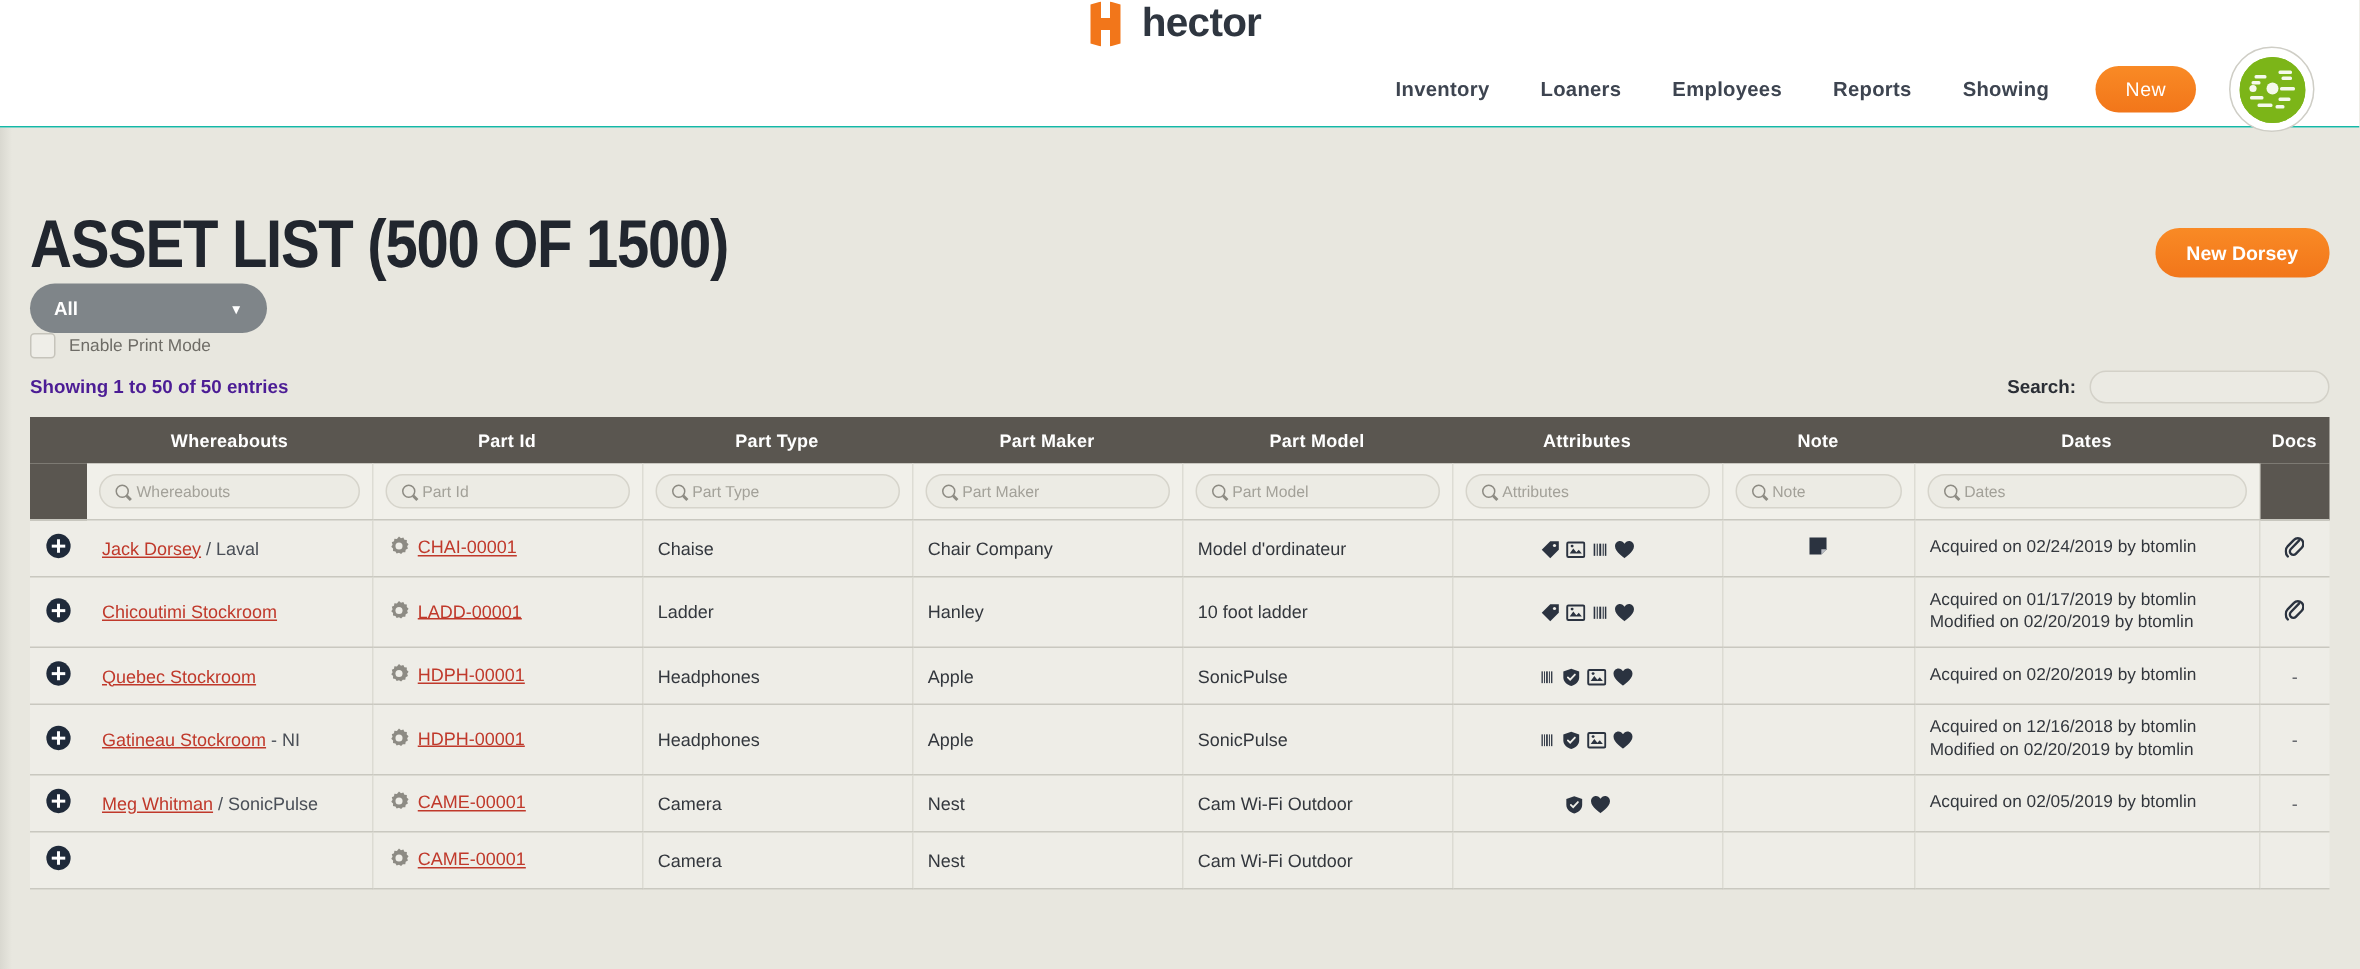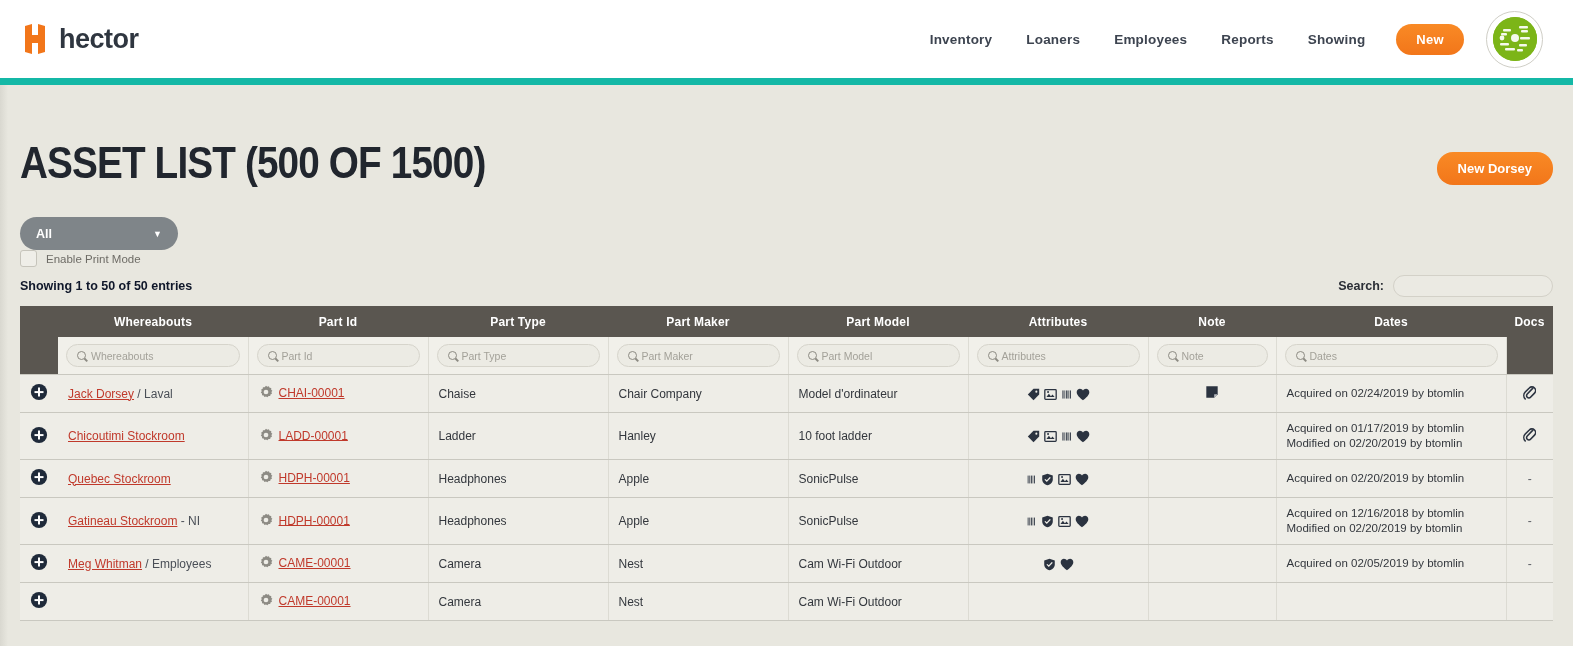--- a/index.html
+++ b/index.html
@@ -9,39 +9,39 @@
     background:#e8e7df;
     font-family:"Liberation Sans", sans-serif;
     overflow:hidden;
     position:relative;
   }
   
   .topbar {
     height:85px; background:#ffffff;
     display:flex; align-items:center;
     padding:0 30px 0 22px;
-    border-bottom:7px solid #14b8a6;
-    position:relative; z-index:5;
+    border-bottom:1px solid #14b8a6;
+    position:relative; z-index:5;flex-direction:column;
   }
   .brand { display:flex; align-items:center; gap:11px; }
   .brand-mark { width:26px; height:30px; position:relative; }
   .brand-mark svg { display:block; }
   .brand-text {
     font-size:27px; font-weight:bold; color:#2f3640;
     letter-spacing:-0.5px;
   }
   .nav { margin-left:auto; display:flex; align-items:center; gap:0; }
   .nav-item {
     font-size:13.5px; font-weight:bold; color:#3d4450;
     padding:0 17px; letter-spacing:0.2px; cursor:pointer;
     white-space:nowrap;
   }
   .btn-new {
     background:linear-gradient(#f98a25,#f2761a);
-    color:#fff; font-size:13px; font-weight:bold;
+    color:#fff; font-size:13px; font-weight:normal;
     border:none; border-radius:16px;
     padding:8px 20px; margin-left:14px; cursor:pointer;
     letter-spacing:0.3px;
   }
   .avatar-wrap {
     width:57px; height:57px; border-radius:50%;
     border:1.5px solid #cfcec6; background:#fff;
     margin-left:22px; display:flex; align-items:center; justify-content:center;
   }
   .avatar {
@@ -58,37 +58,37 @@
     font-family:"Liberation Sans Narrow","Liberation Sans",sans-serif;
     transform:scaleX(0.86); transform-origin:left center;
   }
   .btn-new-asset {
     margin-left:auto; margin-top:15px;
     background:linear-gradient(#f98a25,#f2761a);
     color:#fff; font-size:13px; font-weight:bold;
     border:none; border-radius:16px; padding:9px 21px; cursor:pointer;
   }
   .filter-pill {
-    margin-top:28px; width:158px; height:33px;
+    width:158px; height:33px;
     background:#7f8589; border-radius:17px;
     display:flex; align-items:center; padding:0 16px;
     color:#fff; font-size:12.5px; font-weight:bold; cursor:pointer;
   }
   .filter-pill .caret { margin-left:auto; font-size:9px; }
   .printmode {
     display:flex; align-items:center; gap:9px;
   }
   .printmode .box {
     width:17px; height:17px; border:1.5px solid #c6c4bb;
     background:#efeee8; border-radius:3px; cursor:pointer;
   }
   .printmode .lbl { font-size:11.5px; color:#6e6c66; }
   .showing-row { display:flex; align-items:center; margin-top:8px; }
   .showing {
-    font-size:12.5px; font-weight:bold; color:#0f172a;
+    font-size:12.5px; font-weight:bold; color:#4c1d95;
   }
   .search-box { margin-left:auto; display:flex; align-items:center; gap:9px; }
   .search-box label { font-size:12.5px; font-weight:bold; color:#2b2f36; }
   .search-box input {
     width:160px; height:22px; border-radius:11px;
     border:1px solid #d3d1c8; background:#ebeae3;
     outline:none; padding:0 10px; font-size:11px;
     font-family:"Liberation Sans", sans-serif;
   }
   
@@ -469,21 +469,21 @@
               <div>Modified on 02/20/2019 by btomlin</div>
             </td>
             <td class="cell-doc"><span class="dash">-</span></td>
           </tr>
           <tr>
             <td class="cell-exp"><span class="plus-icon"><svg width="18" height="18" viewBox="0 0 20 20">
                   <circle cx="10" cy="10" r="9" fill="#1f2a3a"></circle>
                   <rect x="5" y="9" width="10" height="2.2" fill="#fff"></rect>
                   <rect x="8.9" y="5" width="2.2" height="10" fill="#fff"></rect>
                 </svg></span></td>
-            <td><span class="link">Meg Whitman</span><span class="sub"> / Employees</span></td>
+            <td><span class="link">Meg Whitman</span><span class="sub"> / SonicPulse</span></td>
             <td><span class="gear-icon"><svg width="14" height="14" viewBox="0 0 16 16">
                   <path d="M8 0.8 l1.5 1.2 1.8-.5 .8 1.7 1.9 .2 -.1 1.9 1.4 1.3 -1.1 1.5 .6 1.8 -1.7 .9 -.3 1.9 -1.9 0 -1.3 1.4 -1.6-1 -1.8 .7 -.9-1.7 -1.9-.3 .1-1.9 -1.4-1.3 1-1.6 -.6-1.8 1.7-.8 .3-1.9 1.9 .1 Z" fill="#8d8b84"></path>
                   <circle cx="8" cy="8" r="2.7" fill="#eeede7"></circle>
                 </svg></span><span class="link">CAME-00001</span></td>
             <td>Camera</td>
             <td>Nest</td>
             <td>Cam Wi-Fi Outdoor</td>
             <td class="attrs"><svg width="13" height="13" viewBox="0 0 16 16">
                 <path d="M8 1 L14.5 3.2 V8 C14.5 11.8 11.4 14.3 8 15.2 C4.6 14.3 1.5 11.8 1.5 8 V3.2 Z" fill="#2b3340"></path>
                 <path d="M5.2 8.1 L7.1 10 L11 5.8" stroke="#eeede7" stroke-width="1.5" fill="none" stroke-linecap="round"></path>

